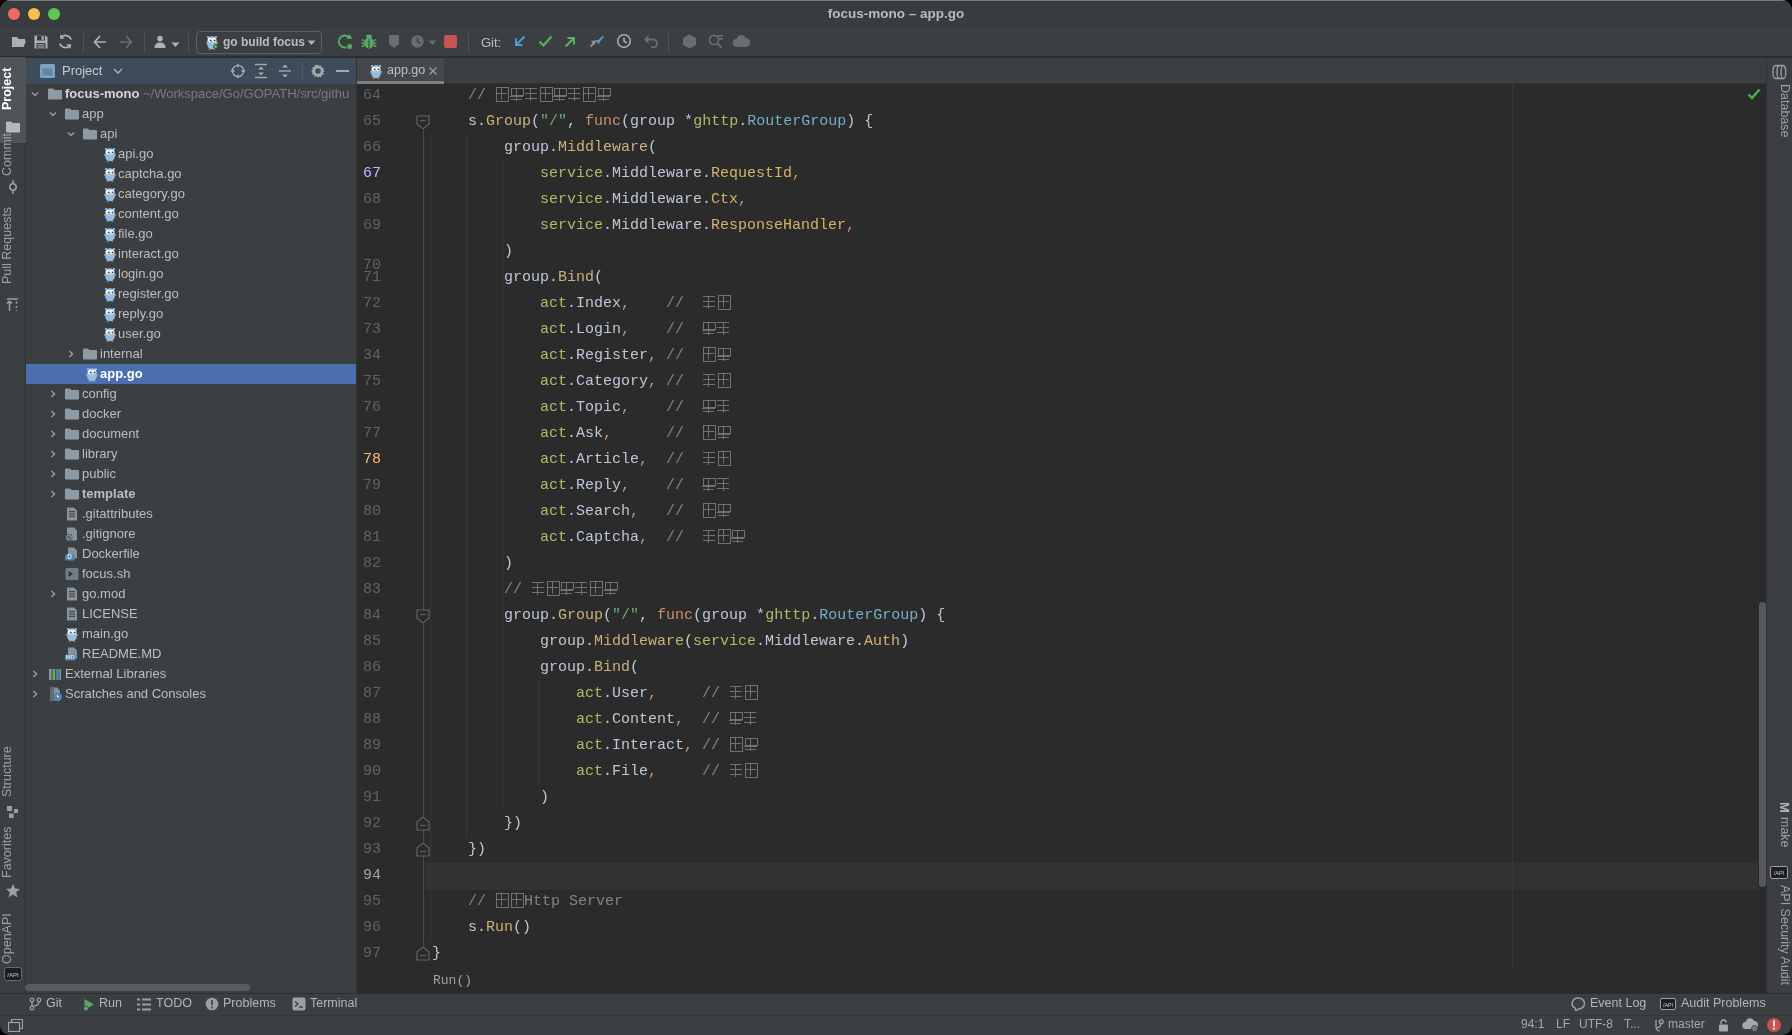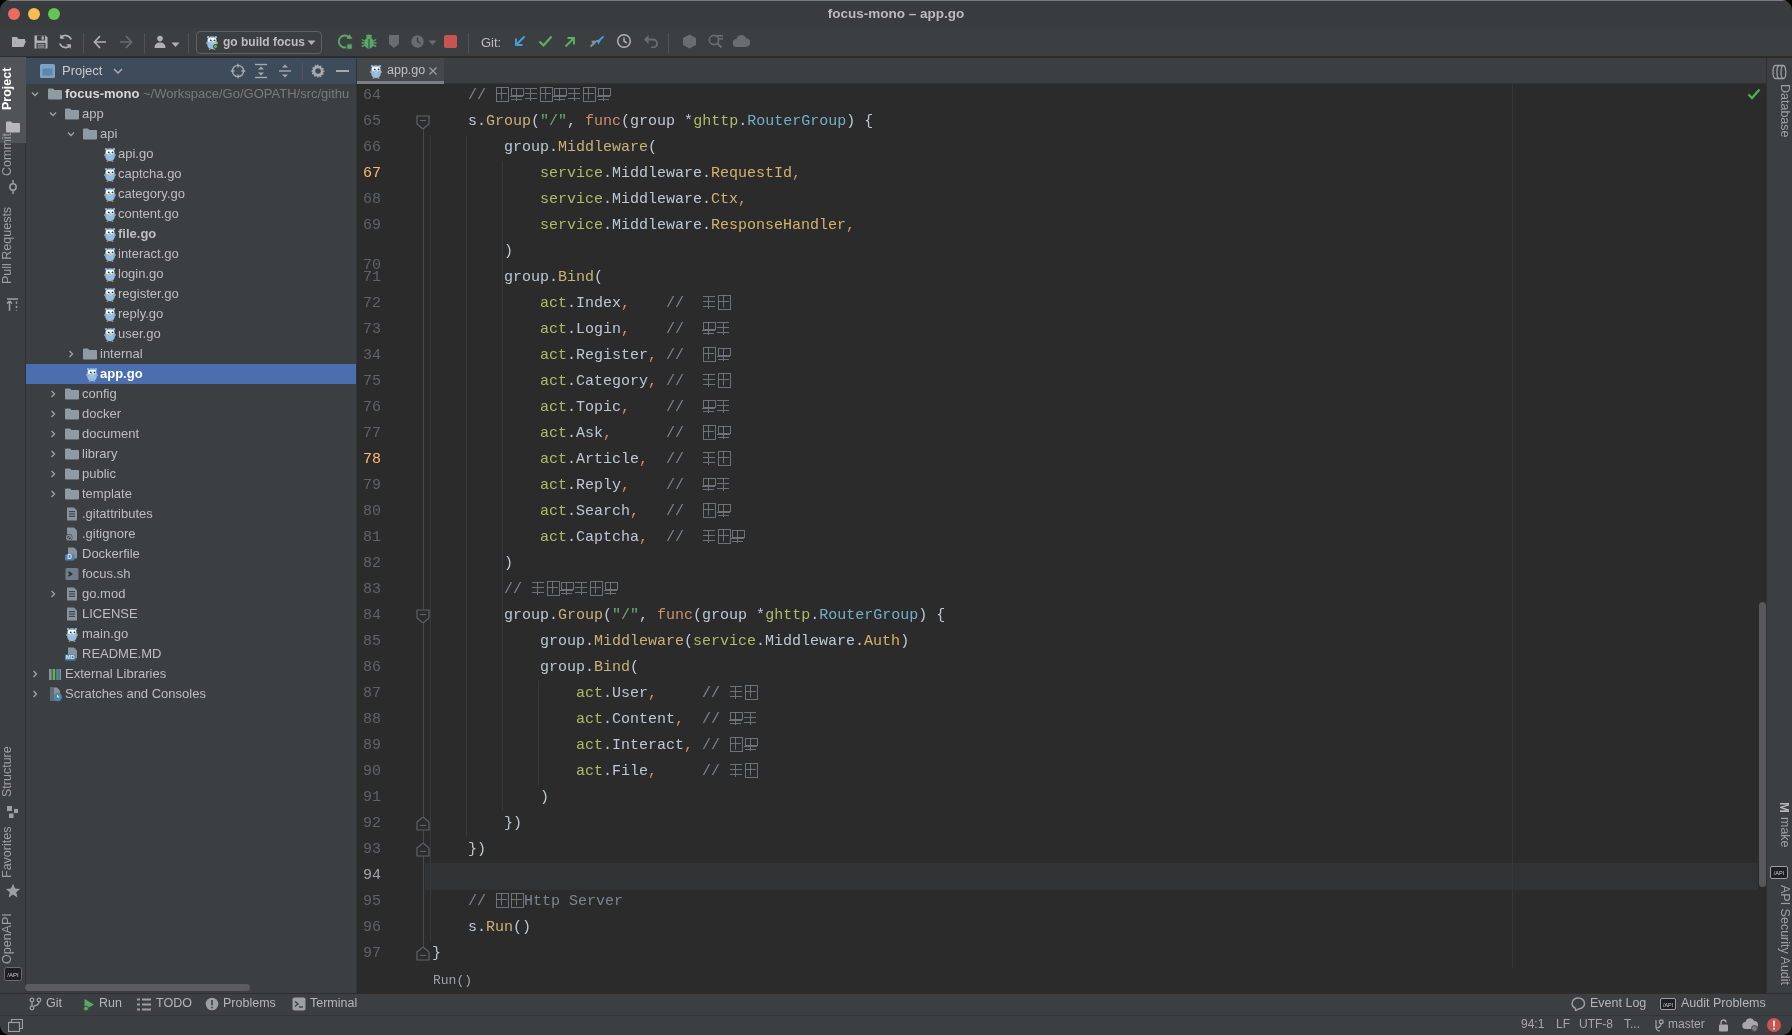--- a/index.html
+++ b/index.html
@@ -412,21 +412,21 @@
           <circle cx="10.5" cy="6.4" r="0.95" fill="#35373a"></circle>
           <ellipse cx="8" cy="8.5" rx="1.5" ry="1" fill="#e8e3d9"></ellipse>
           <ellipse cx="8" cy="7.9" rx="0.8" ry="0.5" fill="#6b5b4a"></ellipse>
           <rect x="1.9" y="8.2" width="2" height="1.5" rx="0.7" fill="#d2a679"></rect>
           <rect x="12.1" y="8.2" width="2" height="1.5" rx="0.7" fill="#d2a679"></rect>
           <rect x="4.6" y="14.4" width="2" height="1.4" rx="0.7" fill="#d2a679"></rect>
           <rect x="9.4" y="14.4" width="2" height="1.4" rx="0.7" fill="#d2a679"></rect>
         </g>
       </svg>
     </div>
-<div class="trow" style="left:118px;top:224px;font-weight:bold;color:#bcbec0">file.go</div>
+<div class="trow" style="left:118px;top:224px;font-weight:normal;color:#bcbec0">file.go</div>
 <div class="abs" style="left:102px;top:246px">
       <svg width="16" height="16" viewBox="0 0 16 16" style="">
         <g>
           <rect x="3.2" y="2.2" width="9.6" height="13" rx="4.8" fill="#8fbfe8"></rect>
           <circle cx="4.1" cy="3.1" r="1.2" fill="#8fbfe8"></circle>
           <circle cx="11.9" cy="3.1" r="1.2" fill="#8fbfe8"></circle>
           <circle cx="6.1" cy="6" r="2.25" fill="#fff"></circle>
           <circle cx="9.9" cy="6" r="2.25" fill="#fff"></circle>
           <circle cx="6.7" cy="6.4" r="0.95" fill="#35373a"></circle>
           <circle cx="10.5" cy="6.4" r="0.95" fill="#35373a"></circle>
@@ -610,21 +610,21 @@
 <div class="abs" style="left:45px;top:486px">
       <svg width="16" height="16" viewBox="0 0 16 16" style="">
         <path d="M6.5 5 L9.5 8 L6.5 11" fill="none" stroke="#9da0a2" stroke-width="1.4"></path>
       </svg>
     </div>
 <div class="abs" style="left:64px;top:486px">
       <svg width="16" height="16" viewBox="0 0 16 16" style="">
         <path d="M1 3.5 Q1 2.5 2 2.5 L6 2.5 L7.5 4 L14 4 Q15 4 15 5 L15 12.5 Q15 13.5 14 13.5 L2 13.5 Q1 13.5 1 12.5 Z" fill="#8e9aa4"></path>
       </svg>
     </div>
-<div class="trow" style="left:82px;top:484px;font-weight:normal;color:#bcbec0">template</div>
+<div class="trow" style="left:82px;top:484px;font-weight:bold;color:#bcbec0">template</div>
 <div class="abs" style="left:64px;top:506px">
       <svg width="16" height="16" viewBox="0 0 16 16" style="">
         <path d="M3 1.5 h7 l3 3 v10 h-10 Z" fill="#87939c"></path>
         <rect x="5" y="5" width="6" height="1.2" fill="#40444a"></rect>
         <rect x="5" y="7.4" width="6" height="1.2" fill="#40444a"></rect>
         <rect x="5" y="9.8" width="6" height="1.2" fill="#40444a"></rect>
       </svg>
     </div>
 <div class="trow" style="left:82px;top:504px;font-weight:normal;color:#bcbec0">.gitattributes</div>
 <div class="abs" style="left:64px;top:526px">
@@ -781,21 +781,21 @@
       <polygon points="1,13 13,13 13,5 7,0 1,5" fill="#2b2b2b" stroke="#5f6266" stroke-width="1.2"></polygon>
       <line stroke="#5f6266" stroke-width="1.2" x1="4" y1="8.5" x2="10" y2="8.5"></line>
     </svg>
 <svg class="abs" style="left:416px;top:947px" width="14" height="14" viewBox="0 0 14 14">
       <polygon points="1,13 13,13 13,5 7,0 1,5" fill="#2b2b2b" stroke="#5f6266" stroke-width="1.2"></polygon>
       <line stroke="#5f6266" stroke-width="1.2" x1="4" y1="8.5" x2="10" y2="8.5"></line>
     </svg>
 <div class="ln" style="left:335px;top:83px;color:#5f6266">64</div>
 <div class="ln" style="left:335px;top:109px;color:#5f6266">65</div>
 <div class="ln" style="left:335px;top:135px;color:#5f6266">66</div>
-<div class="ln" style="left:335px;top:161px;color:#fdba74">67</div>
+<div class="ln" style="left:335px;top:161px;color:#c4b5fd">67</div>
 <div class="ln" style="left:335px;top:187px;color:#5f6266">68</div>
 <div class="ln" style="left:335px;top:213px;color:#5f6266">69</div>
 <div class="ln" style="left:335px;top:253px;color:#5f6266">70</div>
 <div class="ln" style="left:335px;top:265px;color:#5f6266">71</div>
 <div class="ln" style="left:335px;top:291px;color:#5f6266">72</div>
 <div class="ln" style="left:335px;top:317px;color:#5f6266">73</div>
 <div class="ln" style="left:335px;top:343px;color:#5f6266">34</div>
 <div class="ln" style="left:335px;top:369px;color:#5f6266">75</div>
 <div class="ln" style="left:335px;top:395px;color:#5f6266">76</div>
 <div class="ln" style="left:335px;top:421px;color:#5f6266">77</div>

